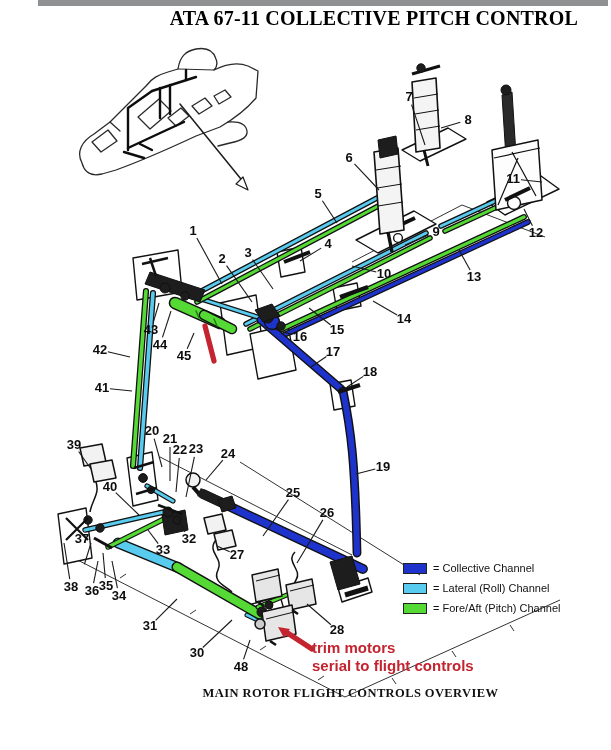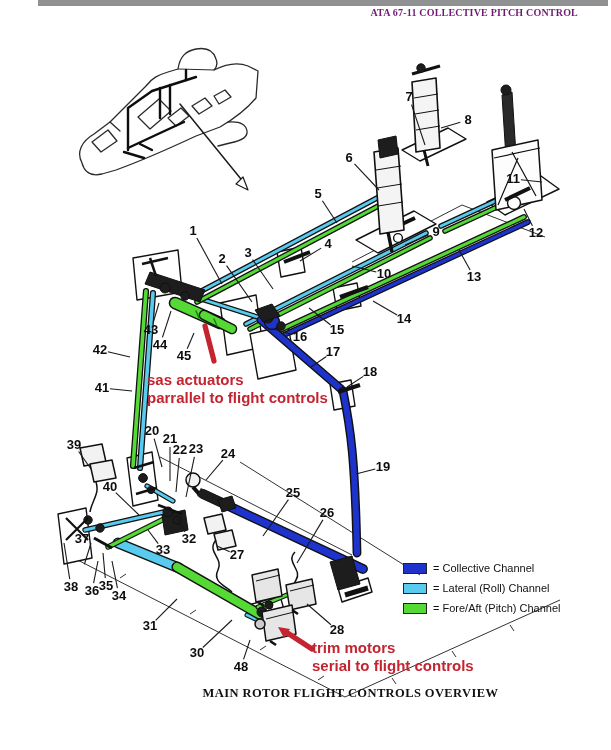--- a/index.html
+++ b/index.html
@@ -1,20 +1,20 @@
 <!DOCTYPE html>
 <html><head>
 <meta charset="utf-8">
 <style>
   html,body{margin:0;padding:0;background:#fff;}
   #page{position:relative;width:611px;height:750px;background:#ffffff;overflow:hidden;
         font-family:"Liberation Sans",sans-serif;}
   #topbar{position:absolute;left:38px;top:0;width:570px;height:6px;background:#8f9193;}
   #title{position:absolute;top:7px;right:33px;font-family:"Liberation Serif",serif;
-         font-weight:bold;font-size:10px;color:#701a75;letter-spacing:.2px;margin-left:11px;}
+         font-weight:bold;font-size:20px;color:#000000;letter-spacing:.2px;margin-left:11px;}
   #caption{position:absolute;top:686px;left:0;width:611px;text-align:center;
            font-family:"Liberation Serif",serif;font-weight:bold;font-size:12.5px;color:#111;
            letter-spacing:.4px;padding-left:45px;}
   svg#diagram-svg{position:absolute;left:0;top:0;}
   .callout{position:absolute;width:26px;margin-left:-13px;text-align:center;
            font-size:13px;font-weight:bold;color:#0d0d0d;line-height:14px;}
   .red-note{position:absolute;font-size:15px;font-weight:bold;line-height:17.5px;
             white-space:nowrap;}
   #legend{position:absolute;left:403px;top:563px;display:flex;flex-direction:column;gap:10px;}
   .legend-row{display:flex;align-items:center;gap:6px;height:10px;}
@@ -283,24 +283,20 @@
         <line x1="78.6241387262427" y1="451.52819584881325" x2="91" y2="469"></line>
         <line x1="115.75521168493927" y1="492.55675610959656" x2="139" y2="515"></line>
         <line x1="109.96029752167992" y1="388.796029752168" x2="132" y2="391"></line>
         <line x1="107.79072967793435" y1="351.81783692485135" x2="130" y2="357"></line>
         <line x1="153.272706637531" y1="322.3296150983329" x2="159" y2="303"></line>
         <line x1="162.4625622833173" y1="337.3884438515647" x2="171" y2="311"></line>
         <line x1="187.1898088913156" y1="348.6634395499741" x2="194" y2="333"></line>
       </g>
   </svg>
 
-  <div class="red-note" id="note-sas" style="left: 147px; top: 371px; color: rgb(195, 36, 48);">
-    <div>sas actuators</div>
-    <div>parrallel to flight controls</div>
-  </div>
   <div class="red-note" id="note-trim" style="left: 312px; top: 639px; color: rgb(195, 36, 48);">
     <div>trim motors</div>
     <div>serial to flight controls</div>
   </div>
 
   <div id="legend">
       <div class="legend-row">
         <span class="legend-swatch" style="background: rgb(30, 50, 204);"></span>
         <span class="legend-label">= Collective Channel</span>
       </div>

